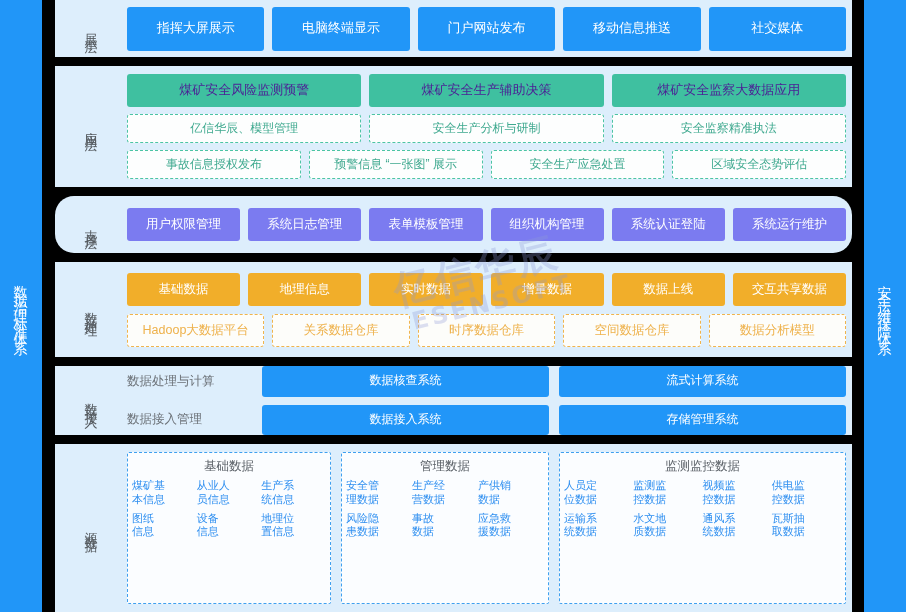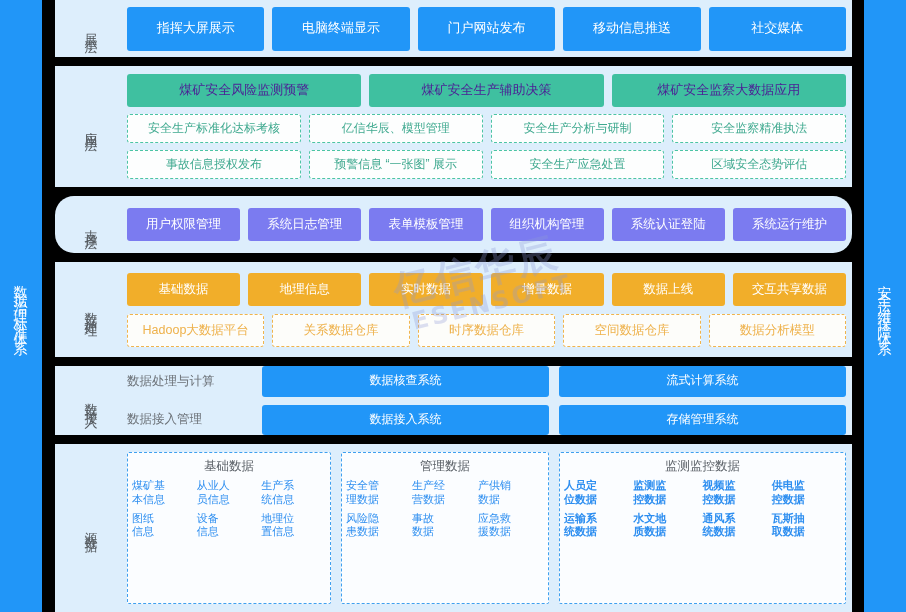--- a/index.html
+++ b/index.html
@@ -175,21 +175,21 @@
     white-space: nowrap;
   }
   .src-grid {
     display: flex;
     flex-wrap: wrap;
     width: 100%;
     row-gap: 5px;
   }
   .src-group.g1 .src-cell,
   .src-group.g2 .src-cell { flex: 0 0 33.3333%; }
-  .src-group.g3 .src-cell { flex: 0 0 25%; font-weight: bold; }
+  .src-group.g3 .src-cell { flex: 0 0 25%; }
 
   .src-cell {
     font-size: 11px;
     color: #2d8ef0;
     line-height: 1.25;
     white-space: pre-line;
   }
 
   
   #watermark {
@@ -258,21 +258,20 @@
       <div class="layer-label">
         <span>应用层</span>
       </div>
       <div class="layer-body">
         <div class="row row-primary">
           <div class="chip green">煤矿安全风险监测预警</div>
           <div class="chip green">煤矿安全生产辅助决策</div>
           <div class="chip green">煤矿安全监察大数据应用</div>
         </div>
         <div class="row row-sub">
-          <div class="chip green-dash">安全生产标准化达标考核</div>
           <div class="chip green-dash">亿信华辰、模型管理</div>
           <div class="chip green-dash">安全生产分析与研制</div>
           <div class="chip green-dash">安全监察精准执法</div>
         </div>
         <div class="row row-sub">
           <div class="chip green-dash">事故信息授权发布</div>
           <div class="chip green-dash">预警信息 “一张图” 展示</div>
           <div class="chip green-dash">安全生产应急处置</div>
           <div class="chip green-dash">区域安全态势评估</div>
         </div>

